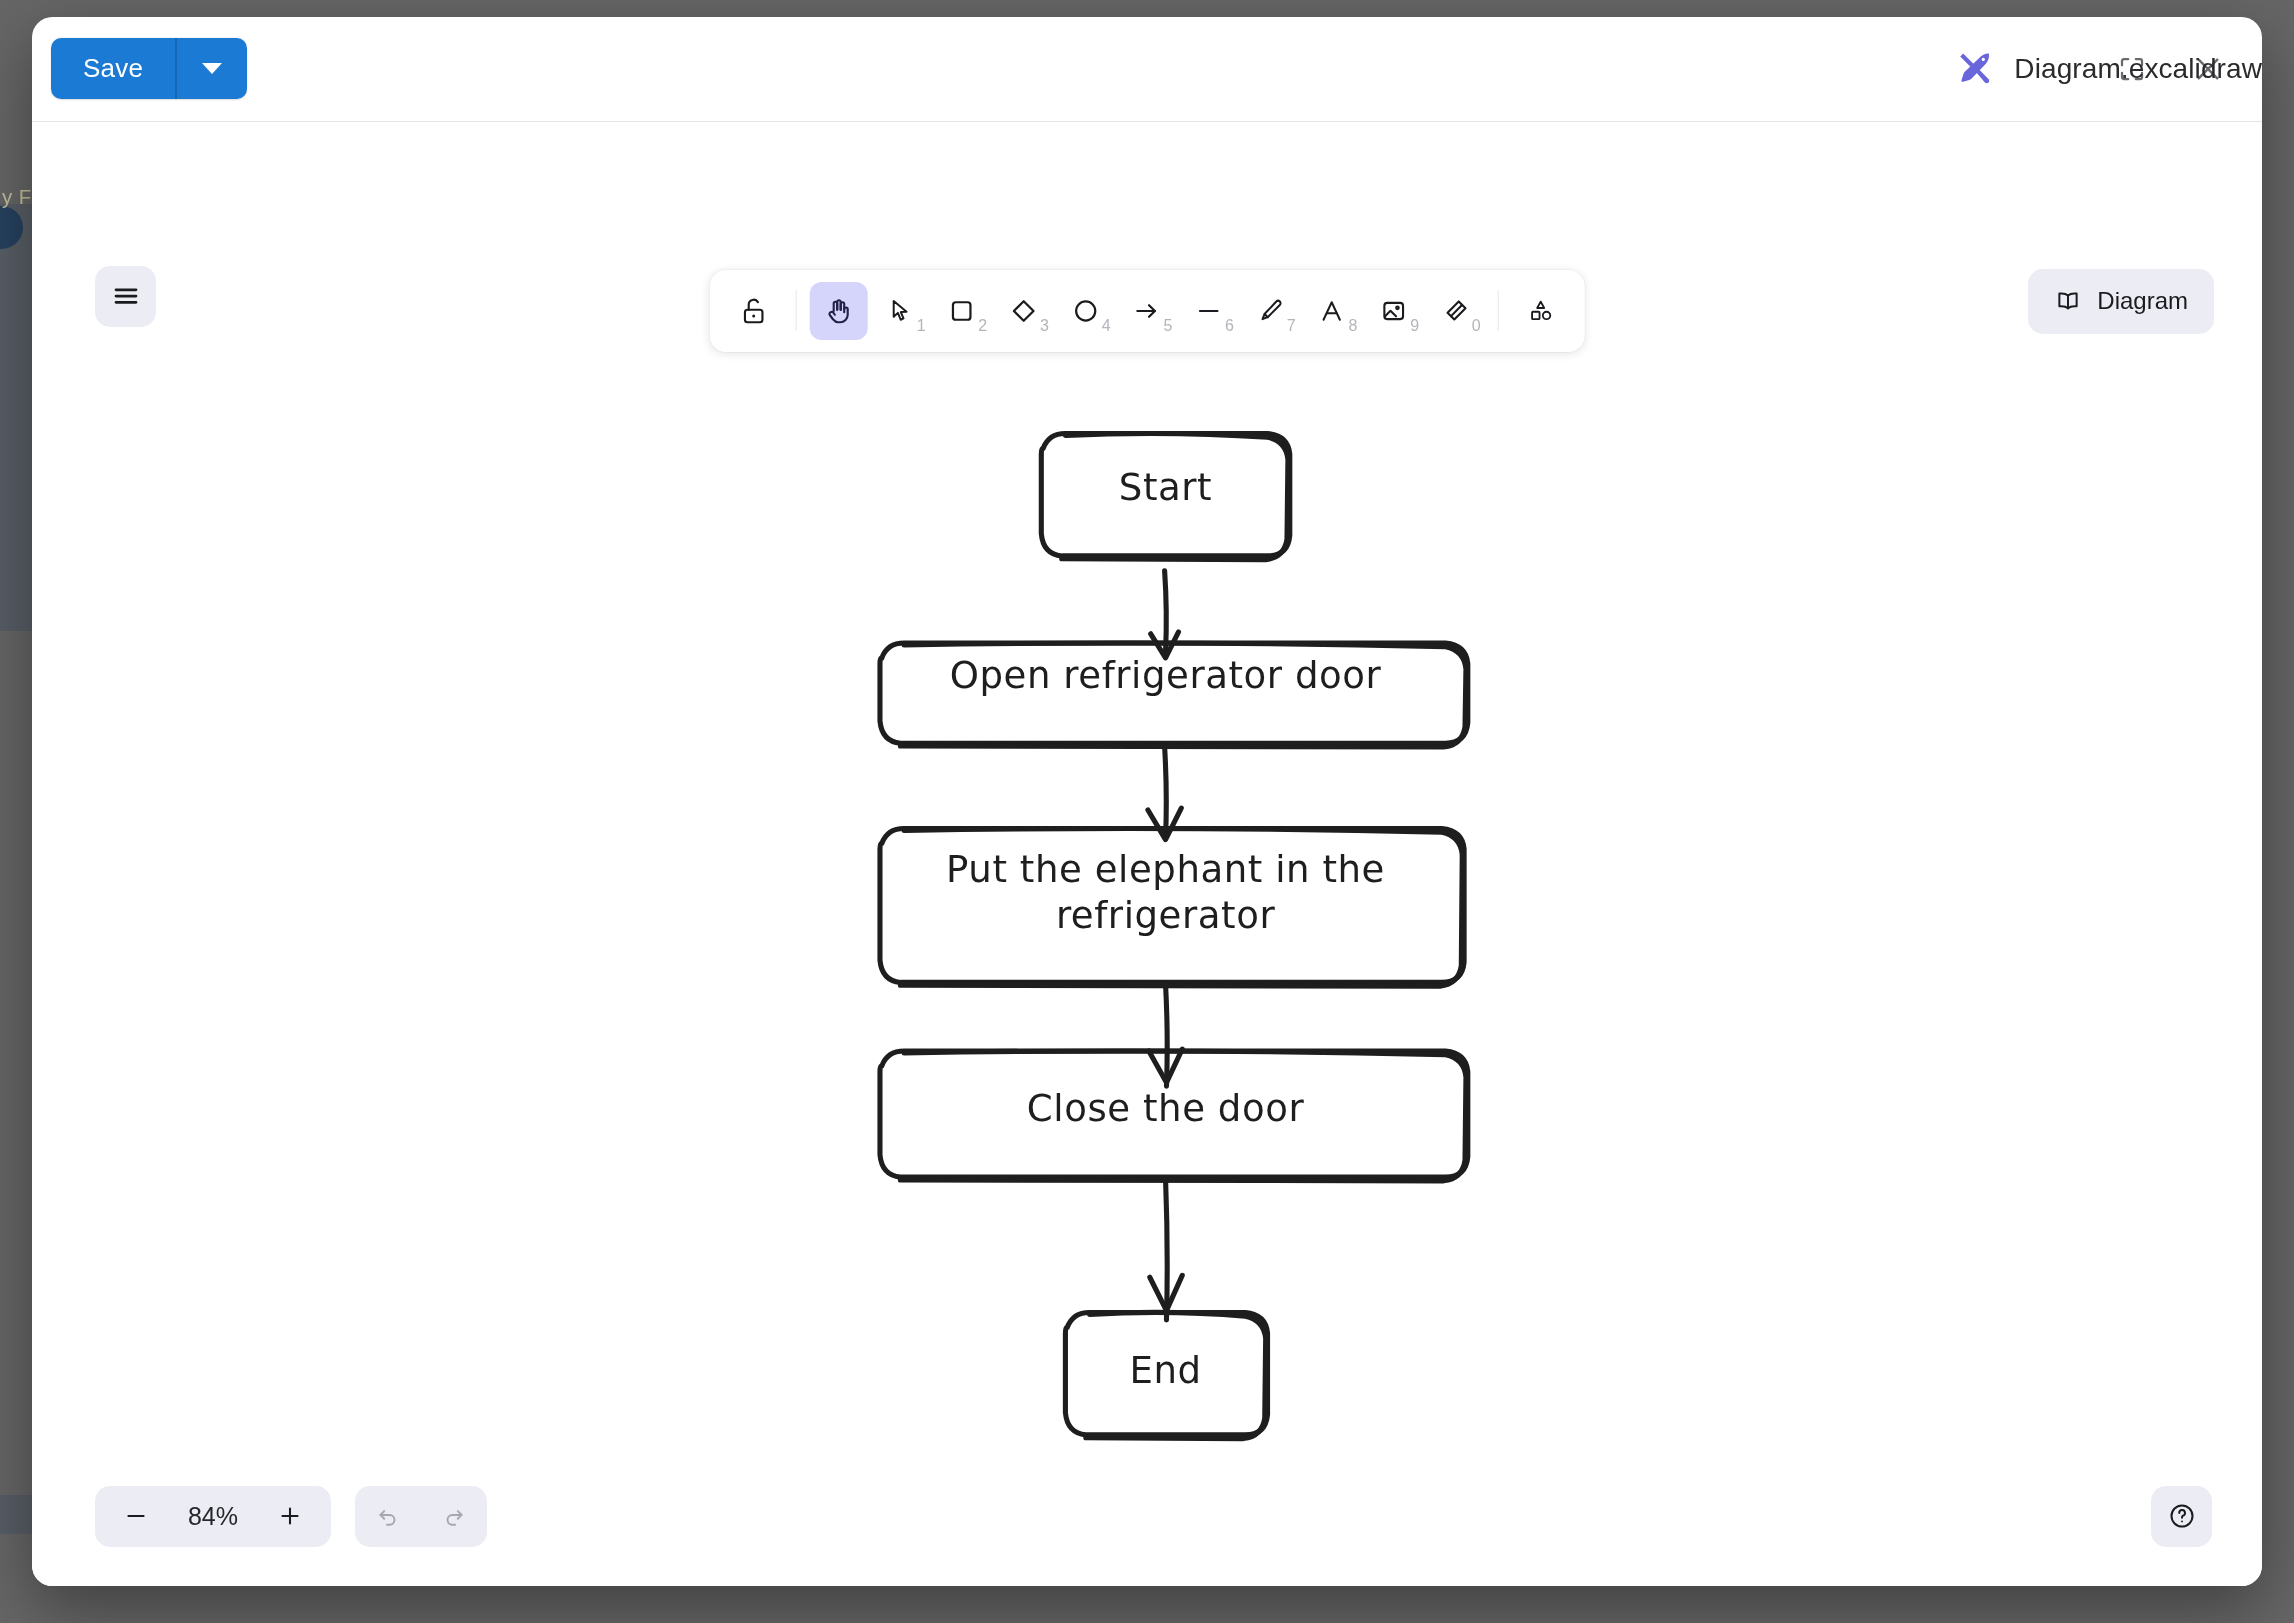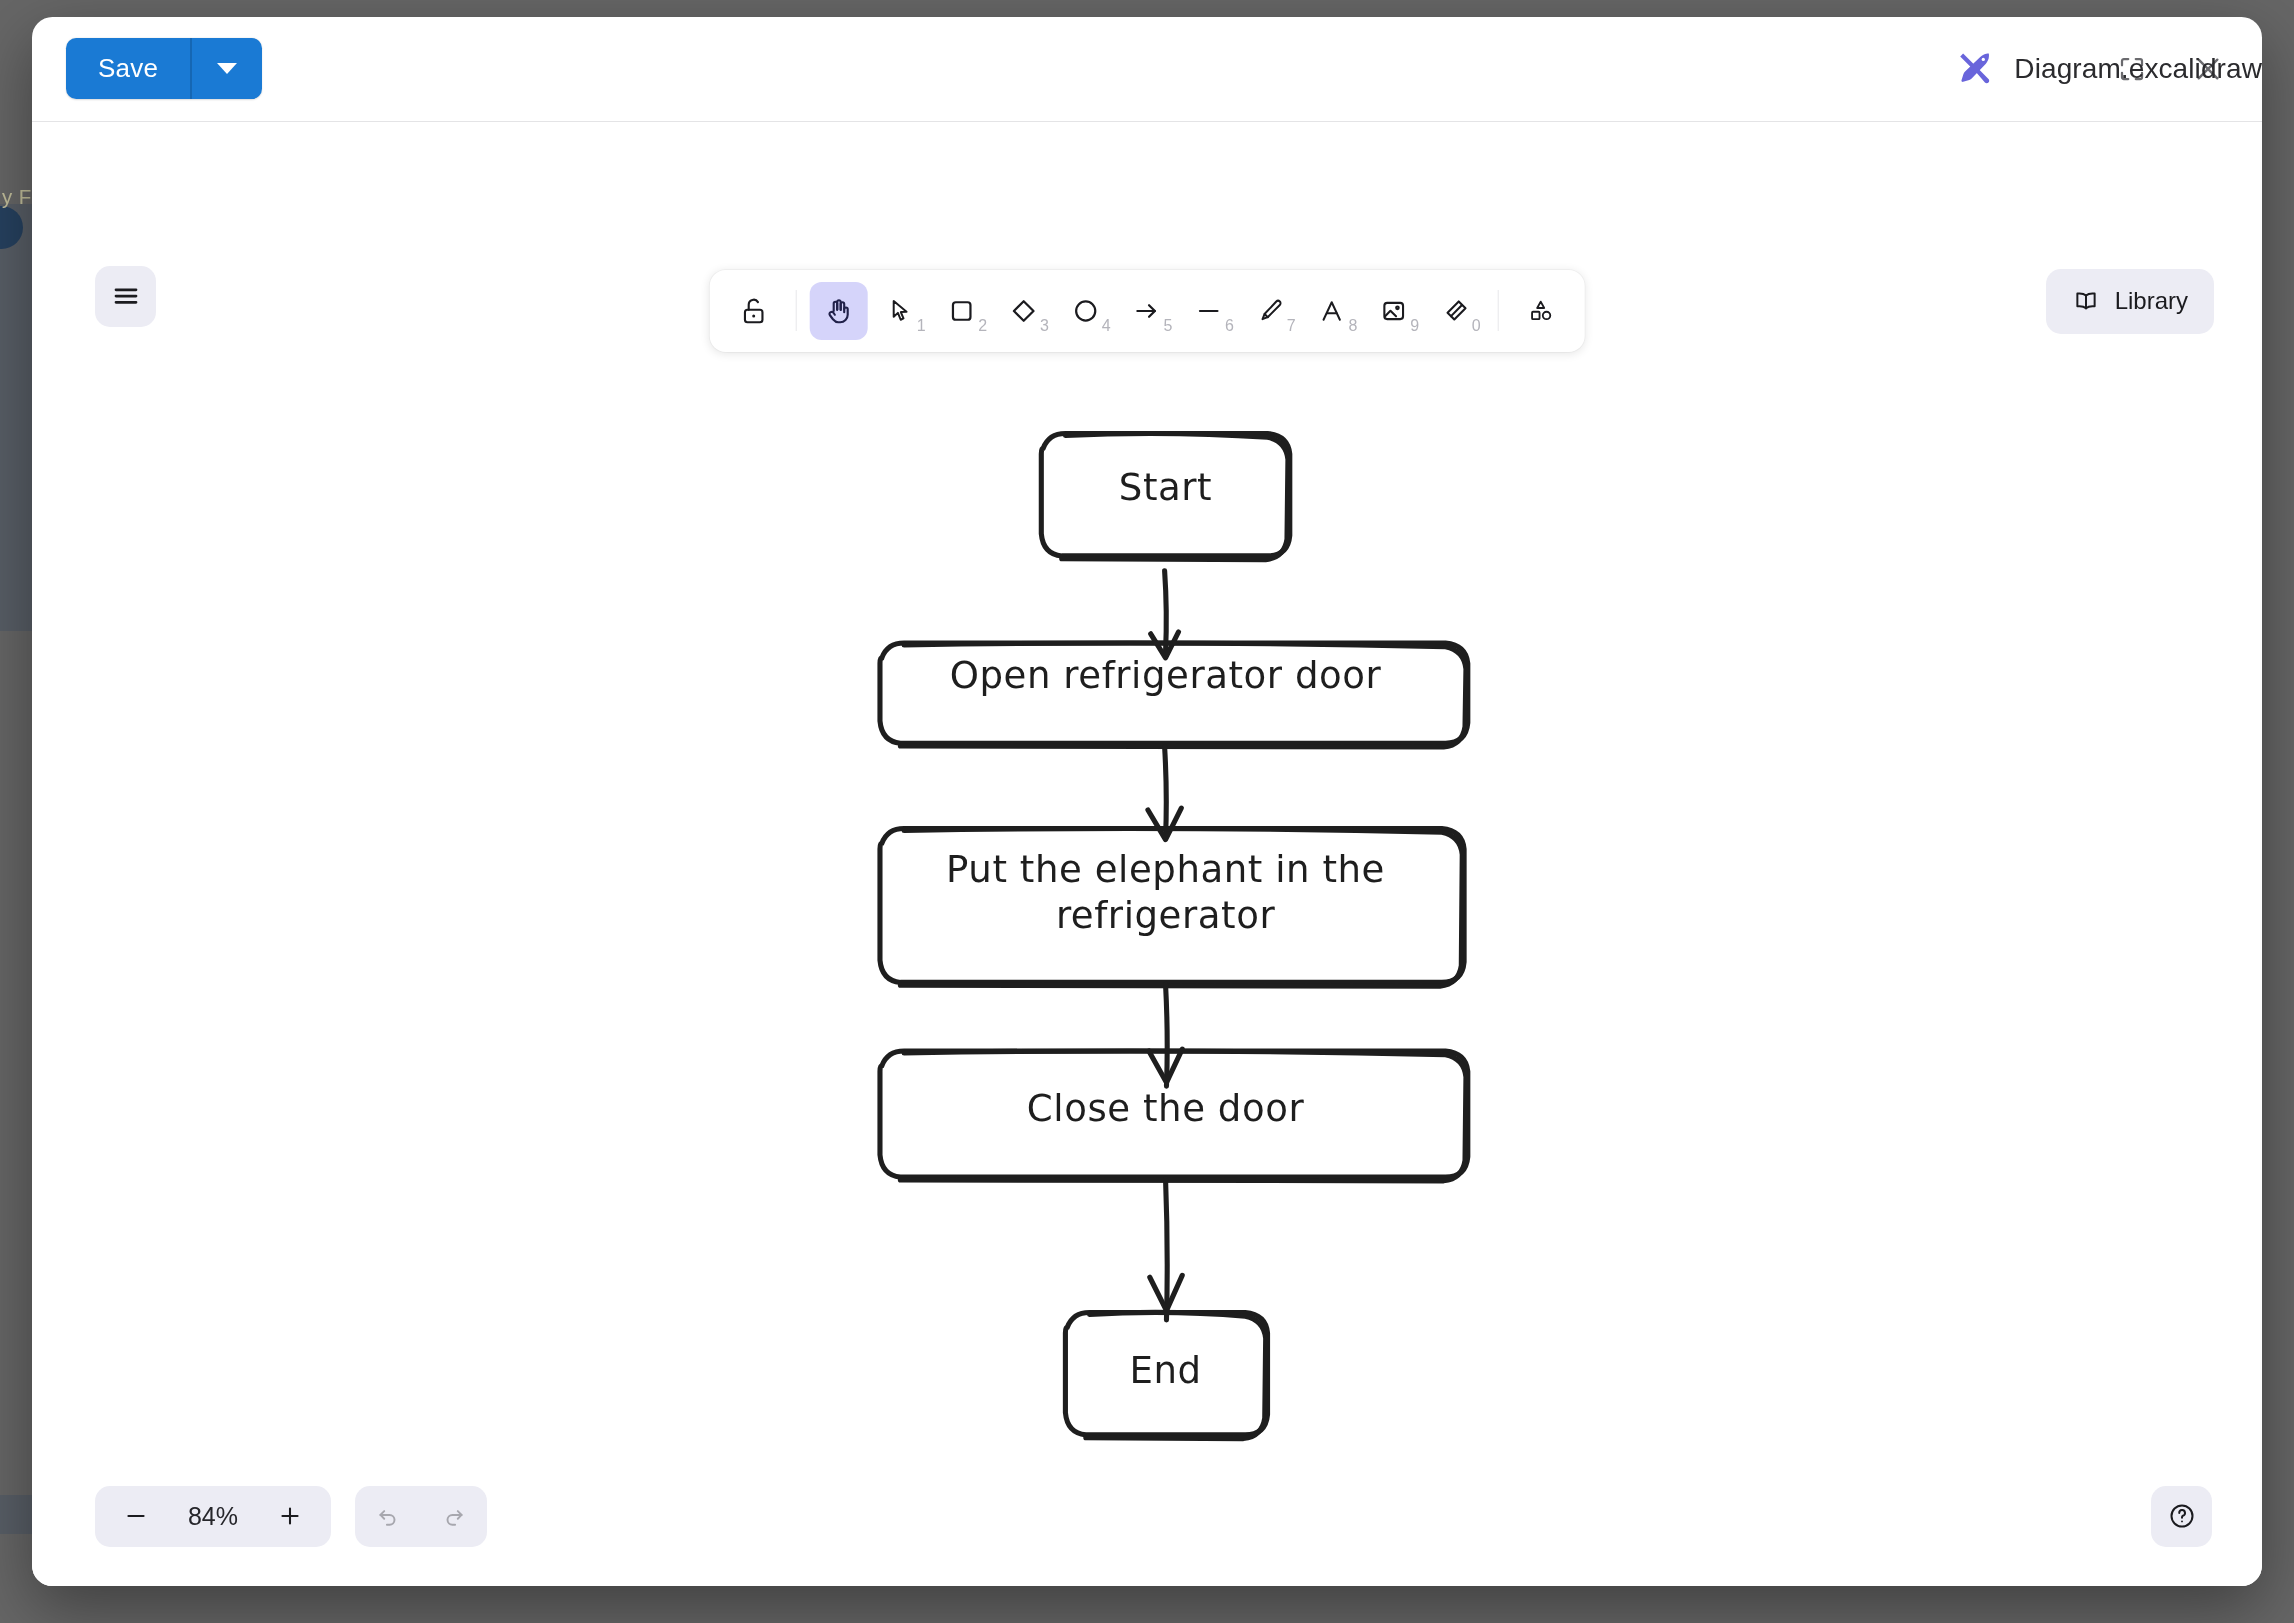--- a/index.html
+++ b/index.html
@@ -45,21 +45,21 @@
   }
 
   
   #titlebar {
     position:relative;
     height:105px; flex:0 0 105px;
     border-bottom:0.9px solid #e4e4e6;
     display:flex; align-items:center;
   }
   .save-group {
-    margin-left:34px;
+    margin-left:19px;
     display:flex; align-items:stretch;
     background:#1a7ad4; border-radius:10.2px; overflow:hidden;
     height:61px;
     box-shadow:0 0.9px 1.9px rgba(0,0,0,.15);
   }
   .save-btn {
     display:flex; align-items:center; justify-content:center;
     color:#fff; font-size:26px; font-weight:400;
     padding:0 32px; border:none; background:transparent;
     cursor:pointer; letter-spacing:0.2px;
@@ -375,21 +375,21 @@
         </svg>
       </button>
     </div>
 
     <button id="library-btn" class="panel-btn">
       <svg width="28" height="28" viewBox="0 0 24 24" fill="none" stroke="#1b1b1f" stroke-width="1.7" stroke-linecap="round" stroke-linejoin="round">
         <path d="M12 7.2C10.2 5.6 7.4 5.3 4.6 5.6v11c2.8-.3 5.6 0 7.4 1.6"></path>
         <path d="M12 7.2c1.8-1.6 4.6-1.9 7.4-1.6v11c-2.8-.3-5.6 0-7.4 1.6"></path>
         <path d="M12 7.2v11"></path>
       </svg>
-      <span>Library</span>
+      <span>Diagram</span>
     </button>
 
     <div id="zoom-bar" class="panel-btn">
       <button class="zoom-step">
         <svg width="26" height="26" viewBox="0 0 24 24" stroke="#1b1b1f" stroke-width="1.9" stroke-linecap="round">
             <path d="M5 12h14"></path>
           </svg>
       </button>
       <span id="zoom-val">84%</span>
       <button class="zoom-step">

